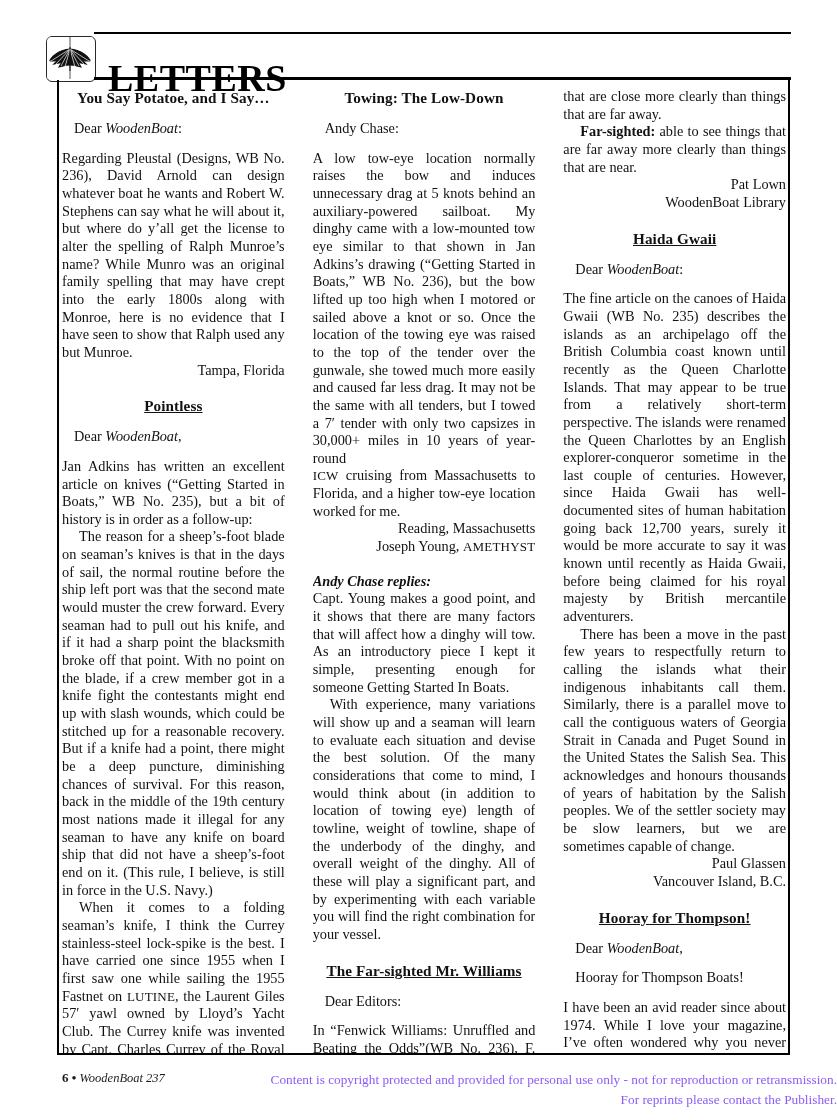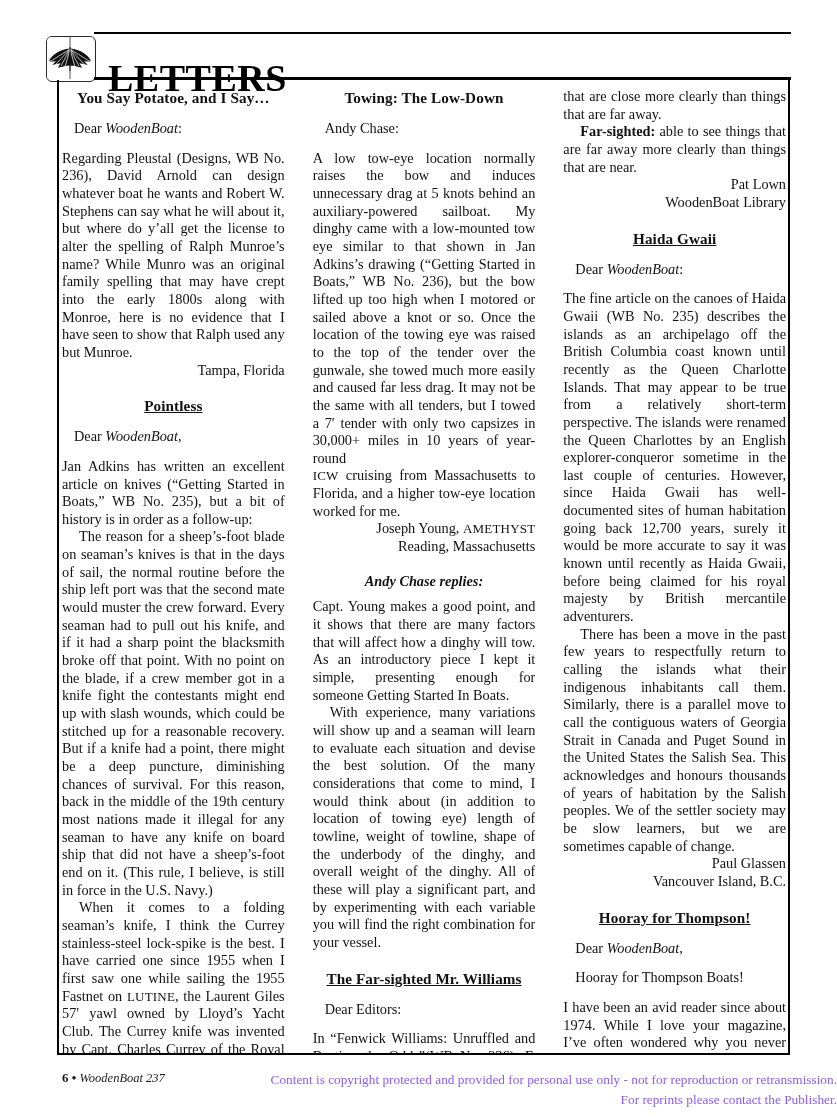--- a/index.html
+++ b/index.html
@@ -119,24 +119,24 @@
     text-indent: 0;
   }
   p.body.indent { text-indent: 17px; }
   p.salutation { margin: 12px; text-align: left; }
   p.signature {
     margin: 0;
     text-align: right;
   }
   p.gap { margin-top: 17px; }
   .reply-head {
-    margin: 8px;
+    margin: 0;
     font-weight: bold;
     font-style: italic;
-    text-align: center;
+    text-align: left;
   }
   .italic { font-style: italic; }
   .bold { font-weight: bold; }
   .smallcaps {
     font-size: 13px;
     letter-spacing: 0.2px;
   }
 
   
   #page-footer {
@@ -216,22 +216,22 @@
       <p class="body">Jan Adkins has written an excellent article on knives (“Getting Started in Boats,” WB No. 235), but a bit of history is in order as a follow-up:</p>
       <p class="body indent">The reason for a sheep’s-foot blade on seaman’s knives is that in the days of sail, the normal routine before the ship left port was that the second mate would muster the crew forward. Every seaman had to pull out his knife, and if it had a sharp point the blacksmith broke off that point. With no point on the blade, if a crew member got in a knife fight the contestants might end up with slash wounds, which could be stitched up for a reasonable recovery. But if a knife had a point, there might be a deep puncture, diminishing chances of survival. For this reason, back in the middle of the 19th century most nations made it illegal for any seaman to have any knife on board ship that did not have a sheep’s-foot end on it. (This rule, I believe, is still in force in the U.S. Navy.)</p>
       <p class="body indent">When it comes to a folding seaman’s knife, I think the Currey stainless-steel lock-spike is the best. I have carried one since 1955 when I first saw one while sailing the 1955 Fastnet on <span class="smallcaps">LUTINE</span>, the Laurent Giles 57′ yawl owned by Lloyd’s Yacht Club. The Currey knife was invented by Capt. Charles Currey of the Royal Navy during WWII, when he was working as a bomb-disposal expert.</p>
       <p class="signature">D.M. Street Jr.</p>
     </div>
   <div class="column">
       <div class="letter-title">Towing: The Low-Down</div>
       <p class="salutation">Andy Chase:</p>
       <p class="body">A low tow-eye location normally raises the bow and induces unnecessary drag at 5 knots behind an auxiliary-powered sailboat. My dinghy came with a low-mounted tow eye similar to that shown in Jan Adkins’s drawing (“Getting Started in Boats,” WB No. 236), but the bow lifted up too high when I motored or sailed above a knot or so. Once the location of the towing eye was raised to the top of the tender over the gunwale, she towed much more easily and caused far less drag. It may not be the same with all tenders, but I towed a 7′ tender with only two capsizes in 30,000+ miles in 10 years of year-round </p>
       <p class="body"><span class="smallcaps">ICW</span> cruising from Massachusetts to Florida, and a higher tow-eye location worked for me.</p>
+      <p class="signature">Reading, Massachusetts</p>
       <p class="signature">Joseph Young, <span class="smallcaps">AMETHYST</span></p>
-      <p class="signature">Reading, Massachusetts</p>
       <p class="reply-head gap">Andy Chase replies:</p>
       <p class="body">Capt. Young makes a good point, and it shows that there are many factors that will affect how a dinghy will tow. As an introductory piece I kept it simple, presenting enough for someone Getting Started In Boats.</p>
       <p class="body indent">With experience, many variations will show up and a seaman will learn to evaluate each situation and devise the best solution. Of the many considerations that come to mind, I would think about (in addition to location of towing eye) length of towline, weight of towline, shape of the underbody of the dinghy, and overall weight of the dinghy. All of these will play a significant part, and by experimenting with each variable you will find the right combination for your vessel.</p>
       <div class="letter-title spaced">The Far-sighted Mr. Williams</div>
       <p class="salutation">Dear Editors:</p>
       <p class="body">In “Fenwick Williams: Unruffled and Beating the Odds”(WB No. 236), F. Marshall Bauer writes, “…he was so near-sighted that he had to read a book with his nose pressed to the page.” Near-sighted means that he had near sight. The phrase should have been far-sighted.</p>
     </div>
   <div class="column">
       <p class="body">that are close more clearly than things that are far away.</p>
       <p class="body indent"><span class="bold">Far-sighted:</span> able to see things that are far away more clearly than things that are near.</p>

